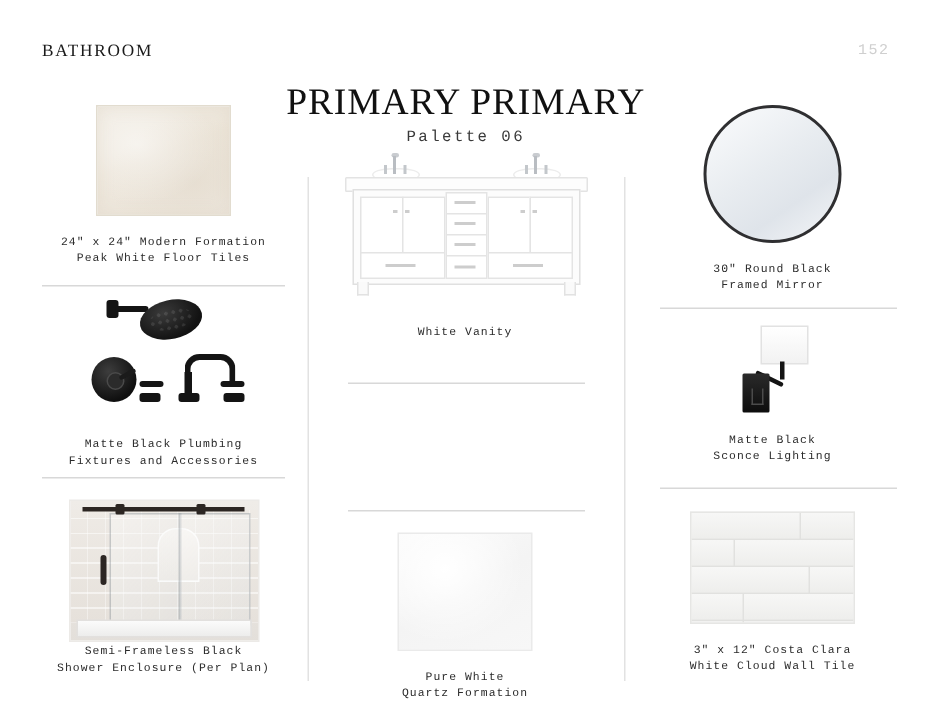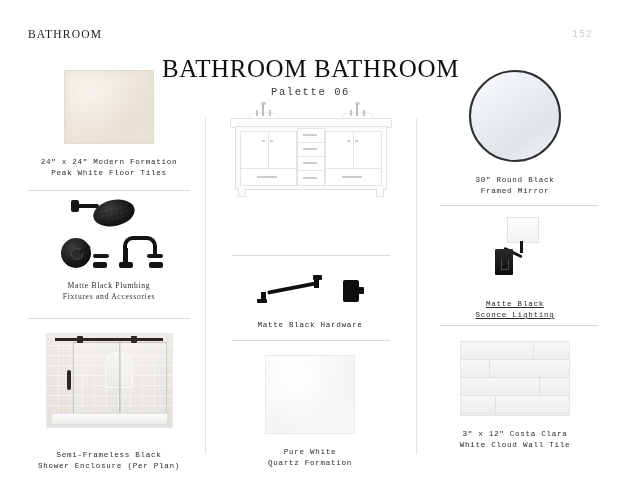--- a/index.html
+++ b/index.html
@@ -314,21 +314,21 @@
     border-radius: 12px 12px 0 0;
   }
 </style>
 </head>
 <body>
 
 <div id="board">
 
   <div id="brand">BATHROOM</div>
   <div id="page-number">152</div>
-  <div id="title">BATHROOM BATHROOM</div>
+  <div id="title">PRIMARY PRIMARY</div>
   <div id="subtitle">Palette 06</div>
 
   <div class="item" style="left:18px; top:70px; width:182px;">
     <div class="media">
       <div class="tile-swatch"></div>
     </div>
     <div class="caption" style="margin-top:13px;">24" x 24" Modern Formation
 Peak White Floor Tiles</div>
   </div>
   <div class="rule" style="left:28px; top:190px; width:162px;"></div>
@@ -344,40 +344,40 @@
         <div class="valve-lever"></div>
         <div class="fau-spout"></div>
         <div class="fau-col"></div>
         <div class="fau-base" style="left:76px;"></div>
         <div class="fau-hand" style="left:50px;"></div>
         <div class="fau-base" style="left:50px;"></div>
         <div class="fau-hand" style="left:104px;"></div>
         <div class="fau-base" style="left:106px;"></div>
       </div>
     </div>
-    <div class="caption" style="margin-top:4px;font-family:Liberation Serif, serif;">Matte Black Plumbing
+    <div class="caption" style="margin-top:16px;">Matte Black Plumbing
 Fixtures and Accessories</div>
   </div>
   <div class="rule" style="left:28px; top:318px; width:162px;"></div>
 
   <div class="item" style="left:18px; top:333px; width:182px;">
     <div class="media">
       <div class="shower">
         <div class="shower-tilewall"></div>
         <div class="shower-niche"></div>
         <div class="shower-glass" style="left:26px; width:46px;"></div>
         <div class="shower-glass" style="left:72px; width:46px;"></div>
         <div class="shower-track"></div>
         <div class="shower-roller" style="left:30px;"></div>
         <div class="shower-roller" style="left:84px;"></div>
         <div class="shower-handle"></div>
         <div class="shower-pan"></div>
       </div>
     </div>
-    <div class="caption" style="margin-top:22px;">Semi-Frameless Black
+    <div class="caption" style="margin-top:2px;">Semi-Frameless Black
 Shower Enclosure (Per Plan)</div>
   </div>
 
   <div class="rule" style="left:205px; top:118px; width:1px; height:336px; background:#e2e2e2;"></div>
   <div class="rule" style="left:416px; top:118px; width:1px; height:336px; background:#e2e2e2;"></div>
 
   <div class="item" style="left:230px; top:100px; width:160px;">
     <div class="media">
       <div class="vanity">
         <div class="v-sink" style="left:18px;"></div>
@@ -419,37 +419,24 @@
         <div class="v-door" style="left:123px; top:31px; width:27px; height:36px;"></div>
         <div class="v-pull" style="left:117px; top:40px; width:3px;"></div>
         <div class="v-pull" style="left:125px; top:40px; width:3px;"></div>
         <div class="v-drawer" style="left:95px; top:68px; width:55px; height:16px;"></div>
         <div class="v-pull" style="left:112px; top:76px; width:20px;"></div>
 
         <div class="v-leg" style="left:8px;"></div>
         <div class="v-leg" style="left:146px;"></div>
       </div>
     </div>
+    <div class="caption" style="margin-top:19px;">White Vanity</div>
   </div>
   <div class="rule" style="left:232px; top:255px; width:158px;"></div>
 
-  <div class="item" style="left:230px; top:272px; width:160px;">
-    <div class="media">
-      <div class="hardware">
-        <div class="bar-base-l"></div>
-        <div class="bar-post-l"></div>
-        <div class="bar-rail"></div>
-        <div class="bar-post-r"></div>
-        <div class="bar-base-r"></div>
-        <div class="hook-plate"></div>
-        <div class="hook-knob"></div>
-      </div>
-    </div>
-    <div class="caption" style="margin-top:8px;">Matte Black Hardware</div>
-  </div>
   <div class="rule" style="left:232px; top:340px; width:158px;"></div>
 
   <div class="item" style="left:230px; top:355px; width:160px;">
     <div class="media">
       <div class="quartz"></div>
     </div>
     <div class="caption" style="margin-top:13px;">Pure White
 Quartz Formation</div>
   </div>
 
@@ -465,21 +452,21 @@
   <div class="item" style="left:425px; top:215px; width:180px;">
     <div class="media">
       <div class="sconce">
         <div class="sconce-shade"></div>
         <div class="sconce-stem"></div>
         <div class="sconce-arm"></div>
         <div class="sconce-back"></div>
         <div class="sconce-detail"></div>
       </div>
     </div>
-    <div class="caption" style="margin-top:22px;text-decoration:underline;">Matte Black
+    <div class="caption" style="margin-top:12px;">Matte Black
 Sconce Lighting</div>
   </div>
   <div class="rule" style="left:440px; top:325px; width:158px;"></div>
 
   <div class="item" style="left:425px; top:341px; width:180px;">
     <div class="media">
       <div class="subway">
         <div class="brow" style="top:0px;"></div>
         <div class="brow" style="top:18px;"></div>
         <div class="brow" style="top:36px;"></div>

